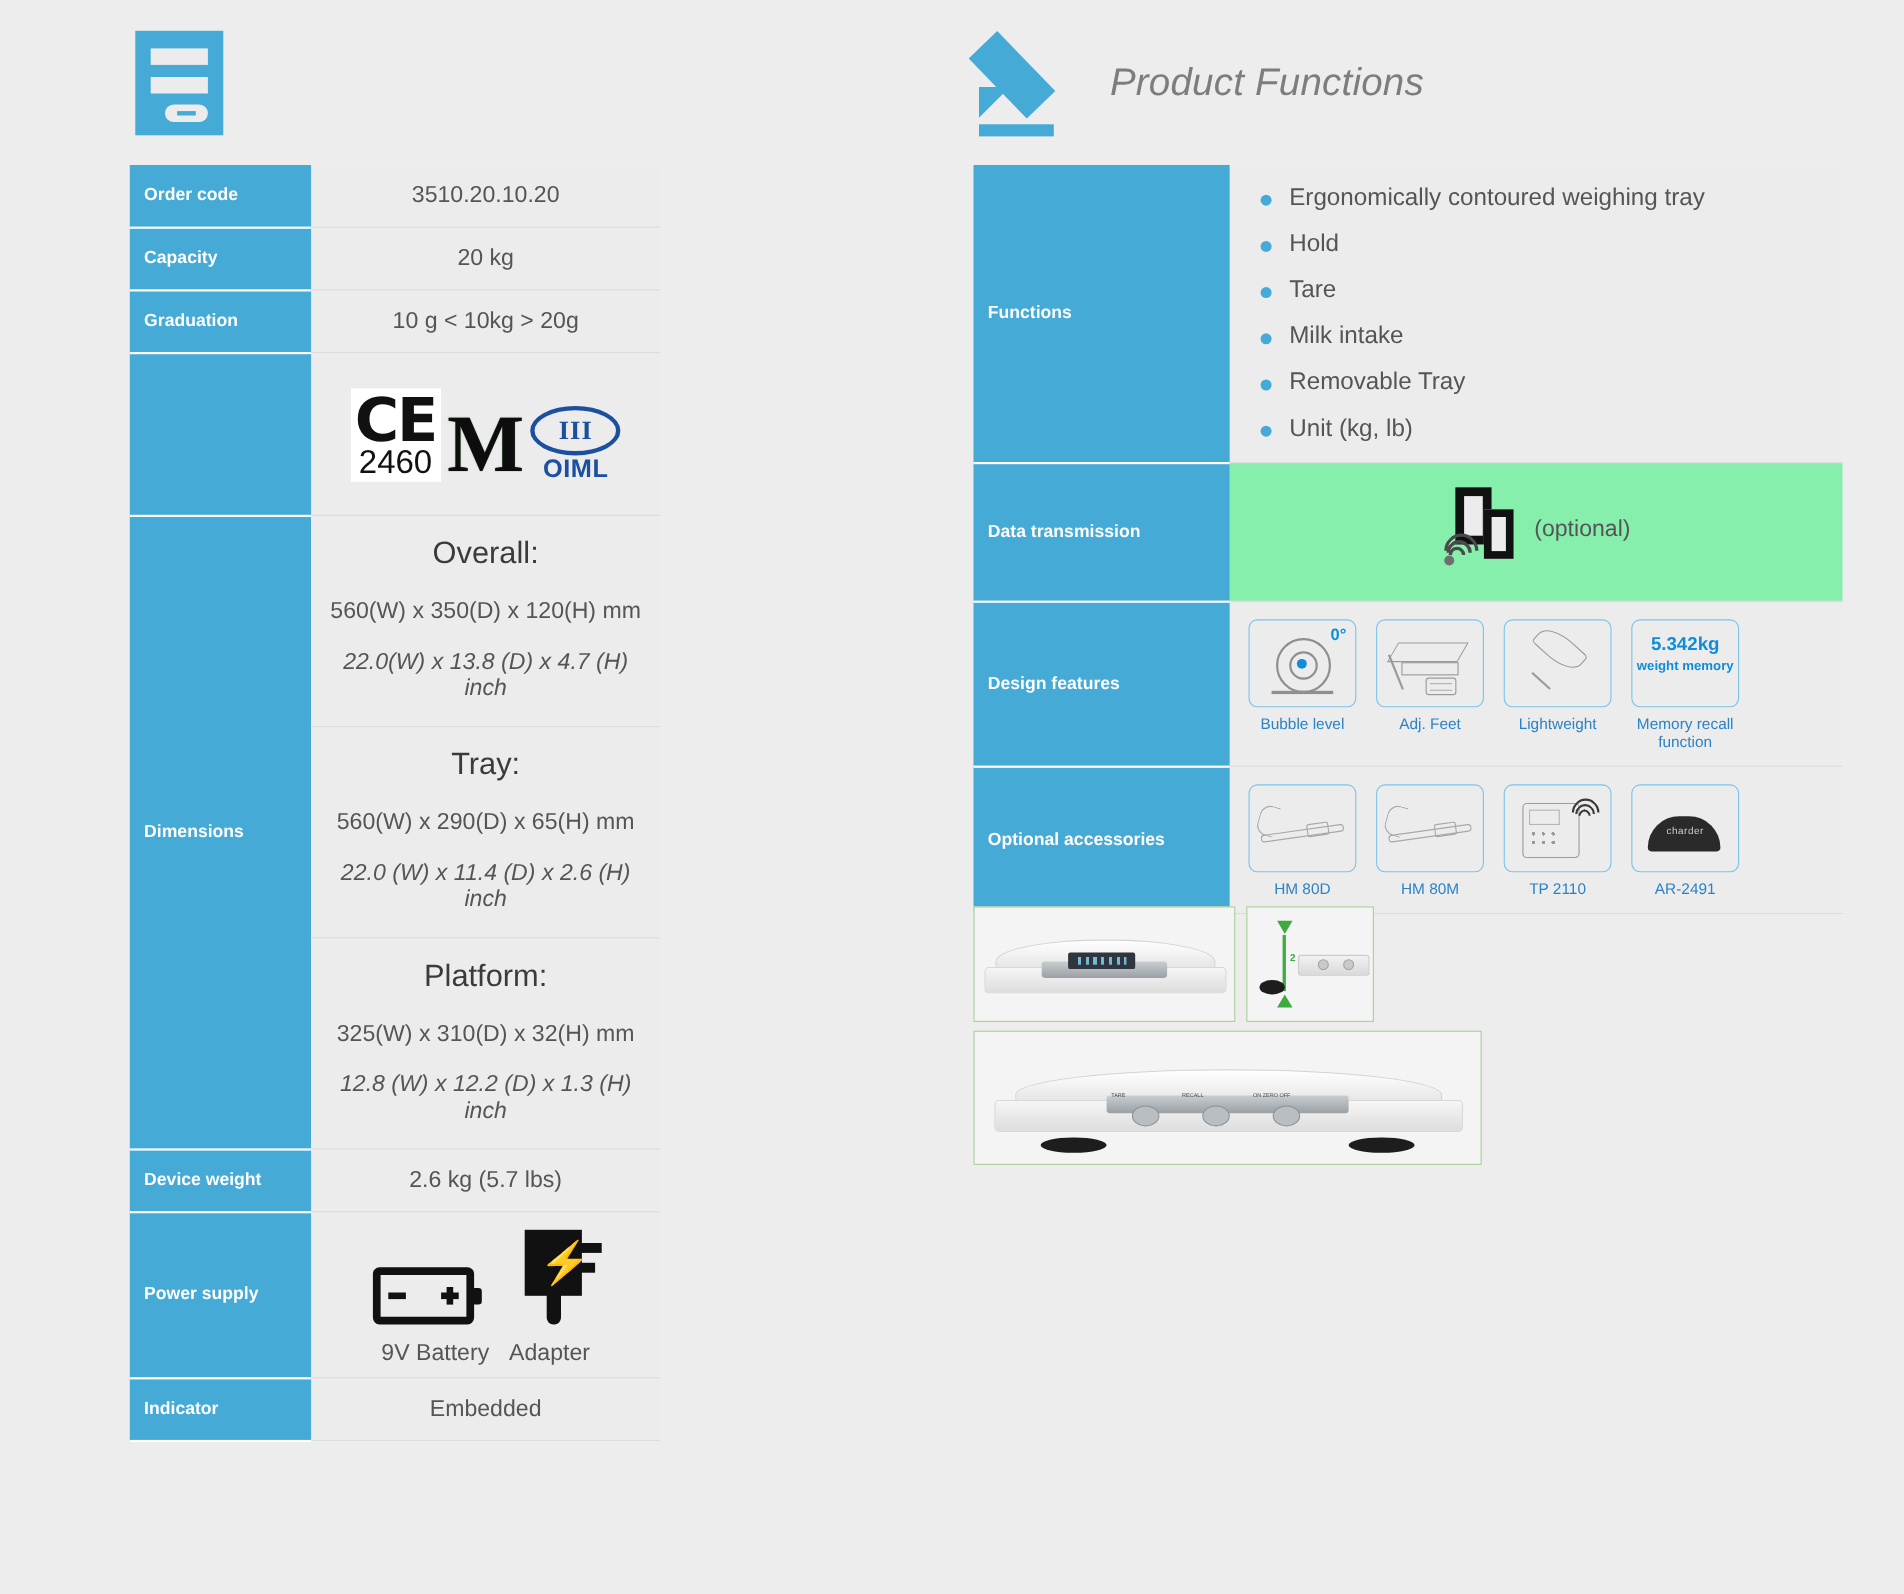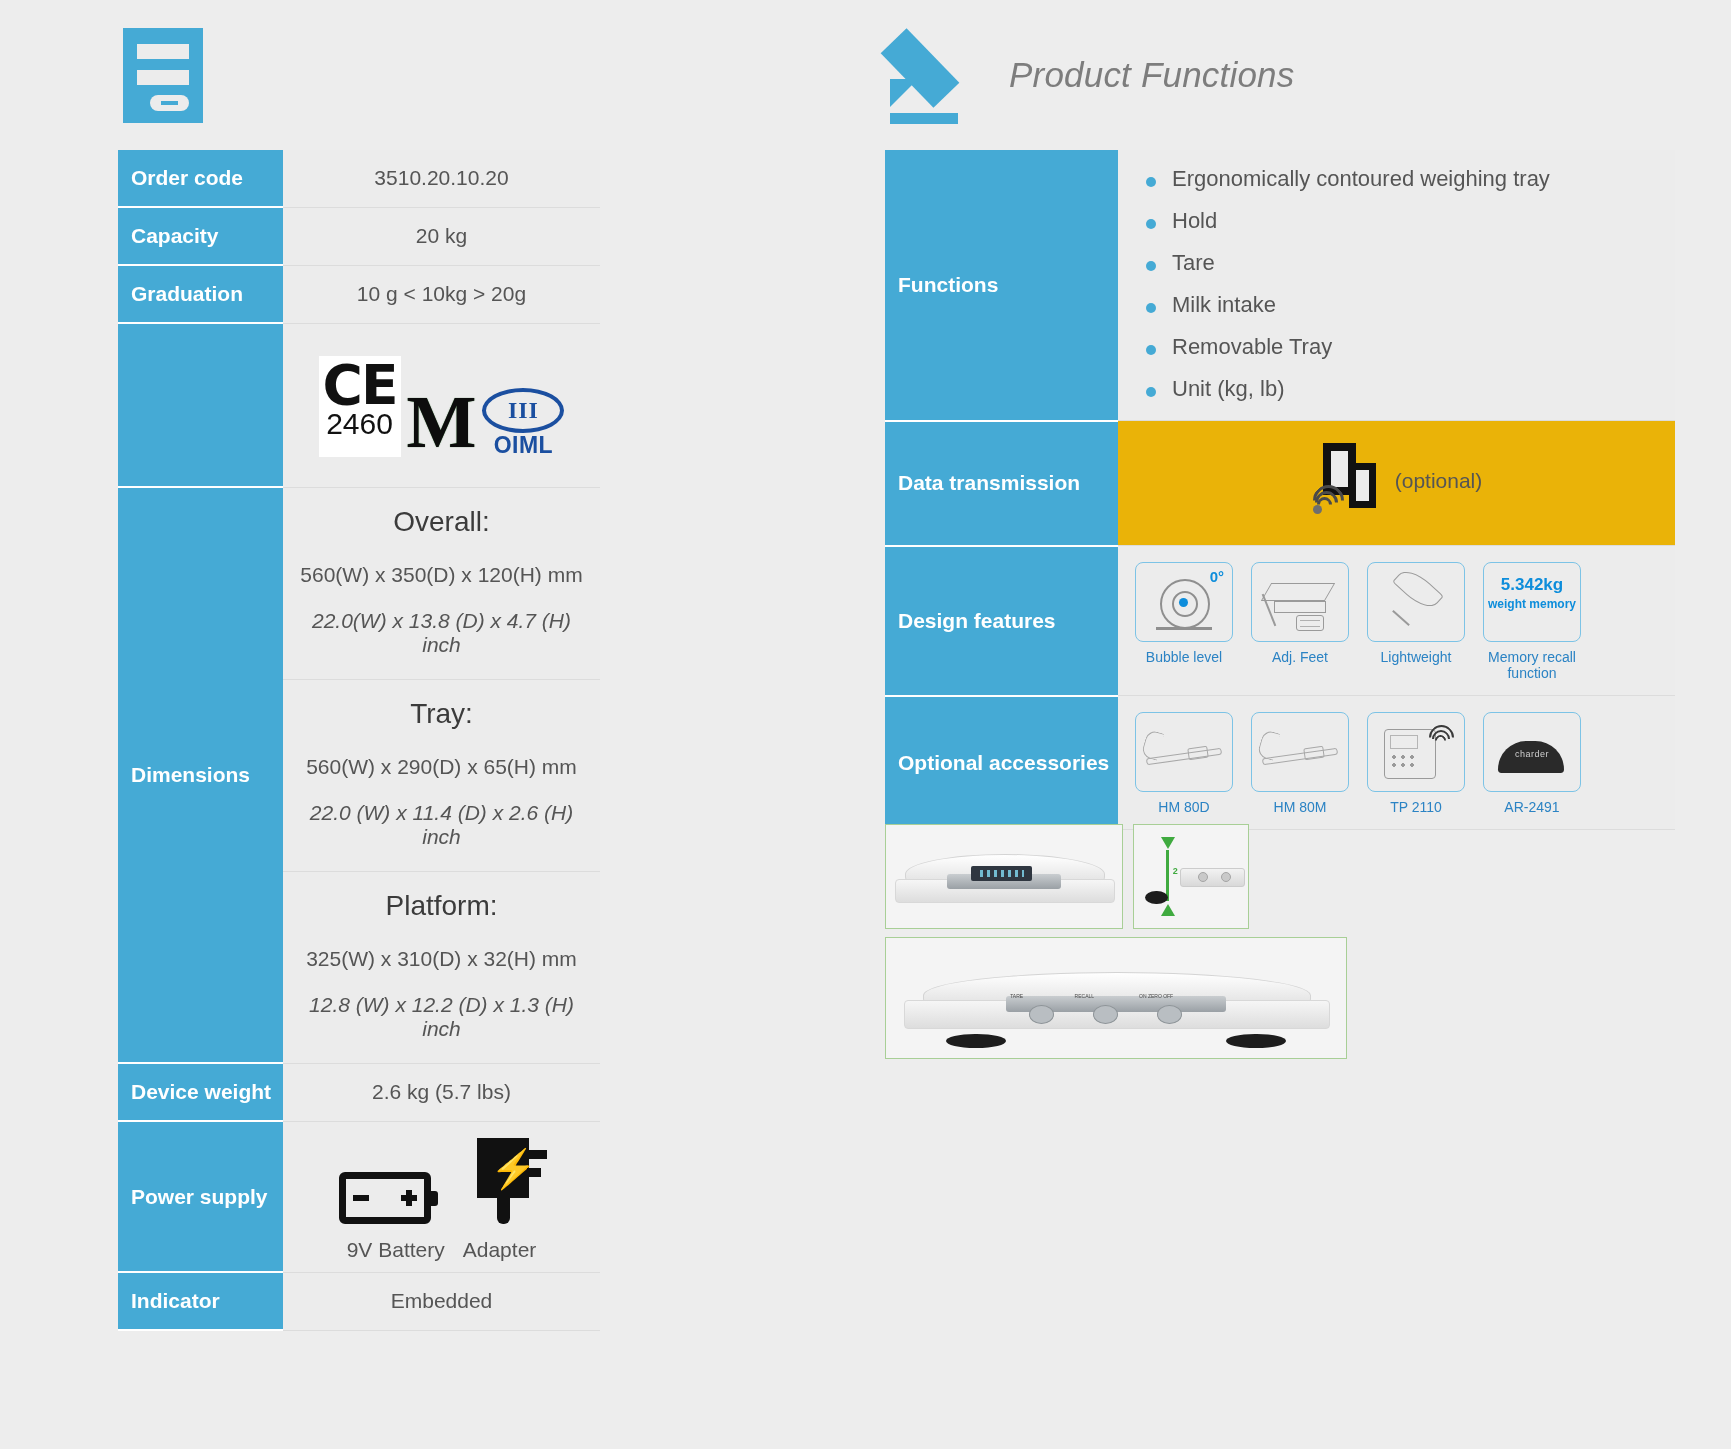--- a/index.html
+++ b/index.html
@@ -128,21 +128,21 @@
     border-collapse: collapse;
     table-layout: fixed;
   }
   .spec-table td {
     vertical-align: middle;
     border-bottom: 1px solid #dcdcdc;
   }
   .th-cell {
     background: #45aad5;
     color: #ffffff;
-    font-size: 21px;
+    font-size: 16px;
     font-weight: bold;
     padding: 16px 0 16px 13px;
     border-bottom: 2px solid #ffffff !important;
   }
   .val-cell {
     background: #ececec;
     color: #555555;
     font-size: 21px;
     text-align: center;
     padding: 16px 10px;
@@ -174,21 +174,21 @@
   
   .cert-row {
     display: flex;
     align-items: flex-end;
     justify-content: center;
     gap: 6px;
     padding: 16px 0 14px 0;
   }
   .ce-mark {
     background: #ffffff;
-    padding: 2px 4px 18px 4px;
+    padding: 2px 4px 2px 4px;
     text-align: center;
     line-height: 1;
   }
   .ce-glyph {
     font-family: "DejaVu Sans", sans-serif;
     font-size: 55px;
     font-weight: bold;
     color: #111111;
     letter-spacing: -2px;
     display: block;
@@ -366,21 +366,21 @@
     left: 8px;
     top: 11px;
     width: 10px;
     height: 10px;
     border-radius: 50%;
     background: #45aad5;
   }
 
   
   .datatrans-cell {
-    background: #eab308;
+    background: #86efac;
     padding: 22px 10px;
     text-align: center;
   }
   .dt-wrap {
     display: inline-flex;
     align-items: center;
     justify-content: center;
     gap: 6px;
   }
   .dt-devices {

